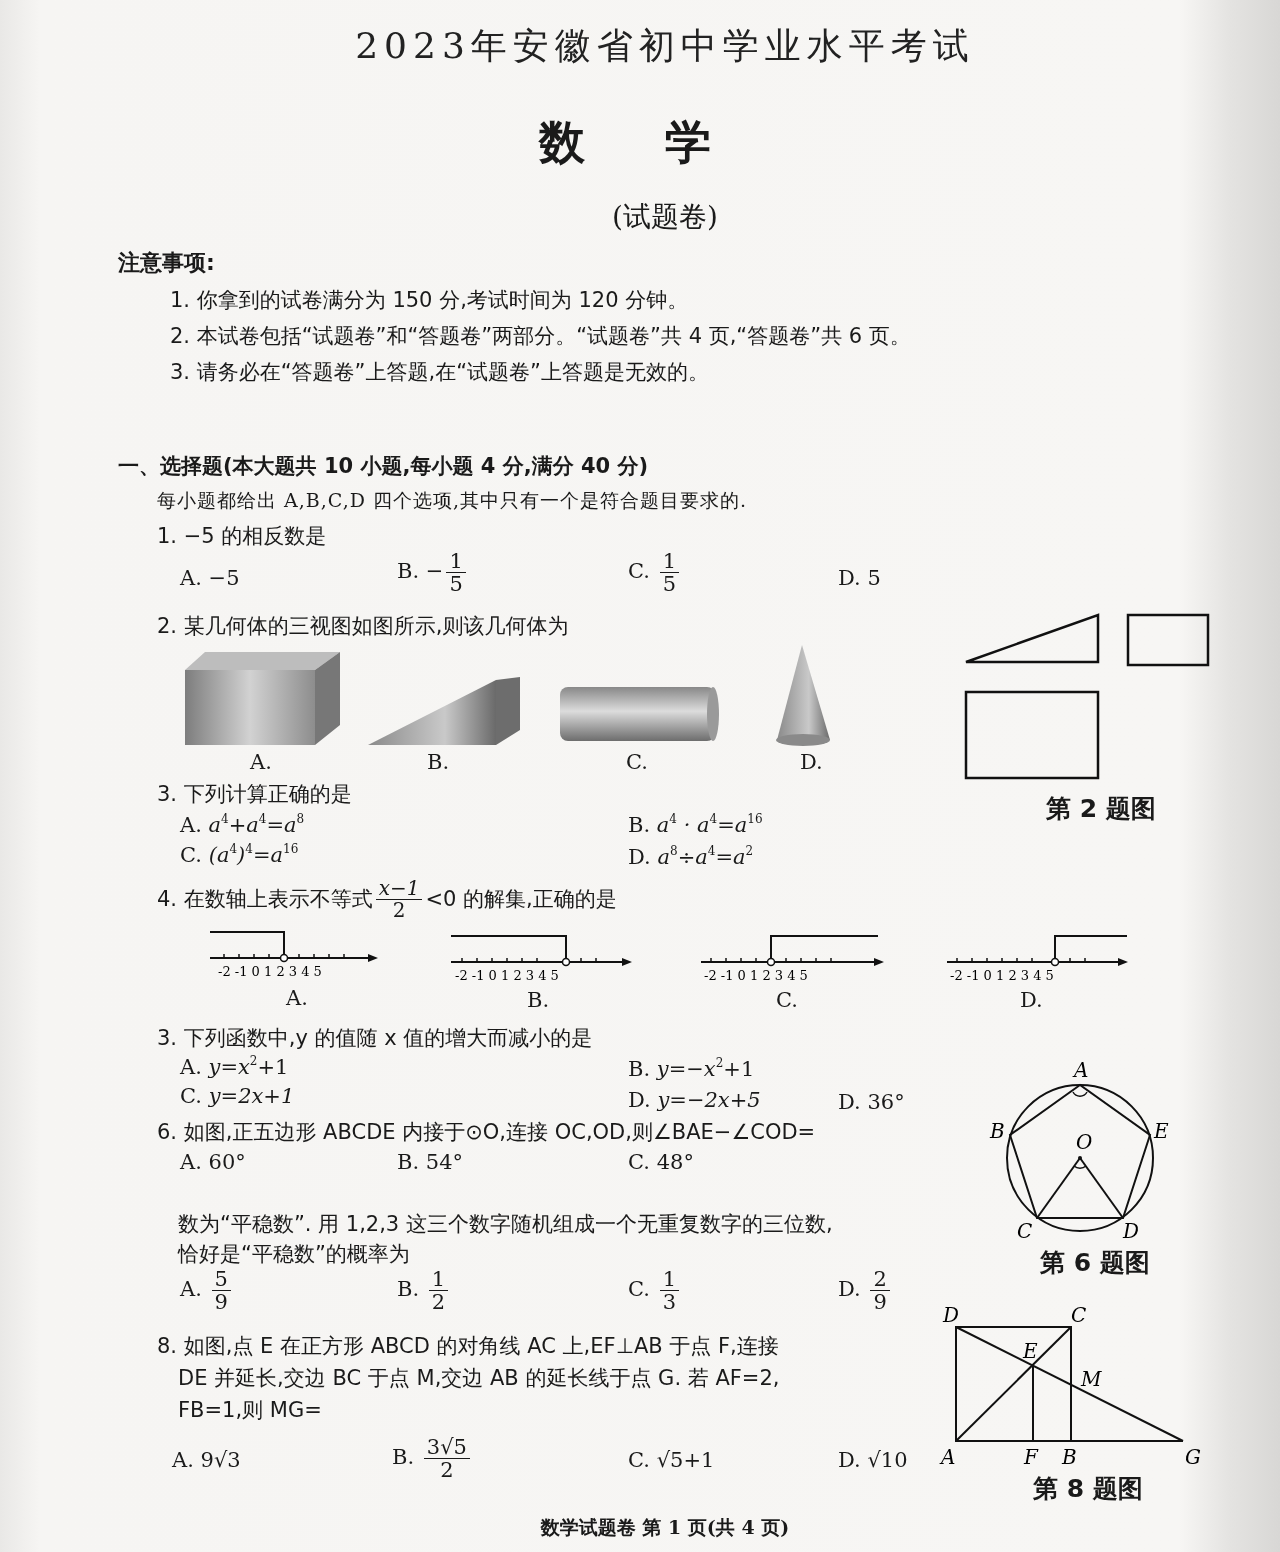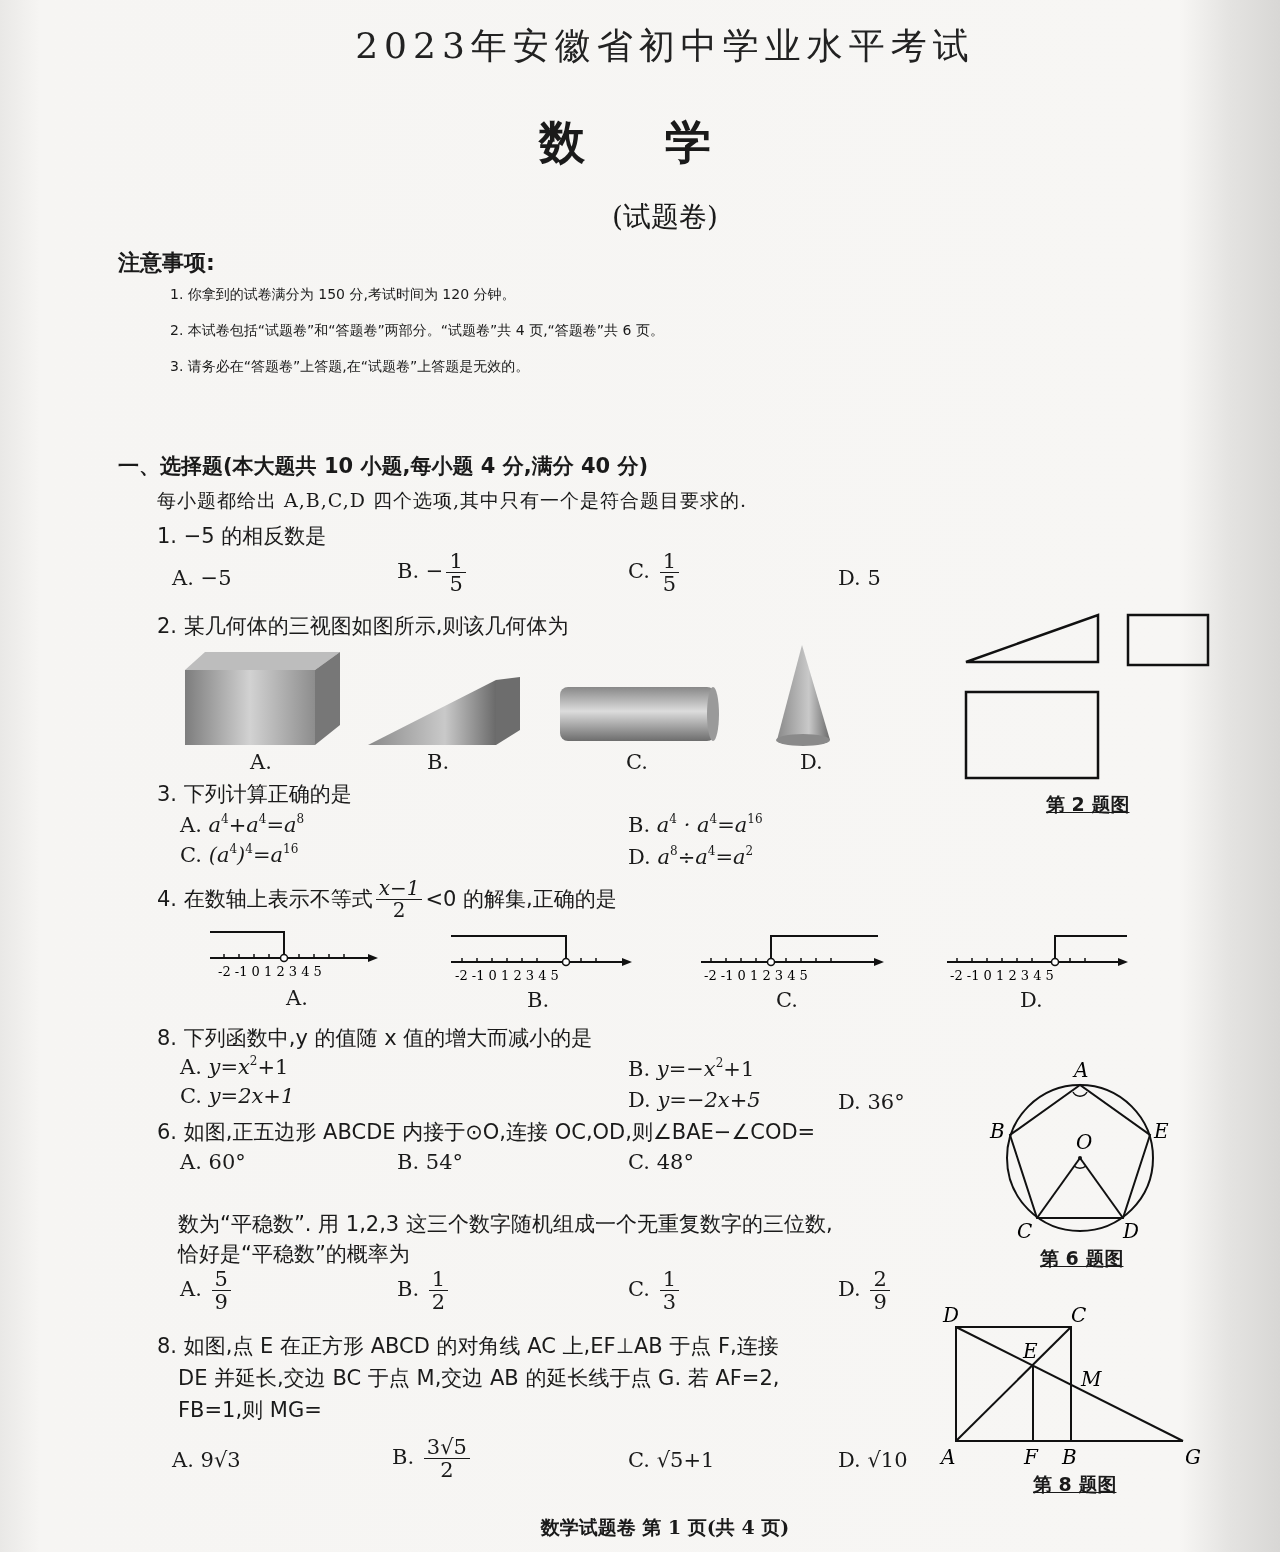--- a/index.html
+++ b/index.html
@@ -16,34 +16,34 @@
   .abs { position: absolute; white-space: nowrap; }
   .sans { font-family: "DejaVu Sans", "Liberation Sans", sans-serif; }
   .serif { font-family: "DejaVu Serif", "Liberation Serif", serif; }
   .it { font-style: italic; }
 
   .exam-title { left: 0; width: 1330px; top: 22px; text-align: center; font-size: 36px; letter-spacing: 6px; color: #222; }
   .subject-title { left: 0; width: 1330px; top: 112px; text-align: center; font-size: 46px; font-weight: bold; letter-spacing: 80px; }
   .paper-type { left: 0; width: 1330px; top: 198px; text-align: center; font-size: 28px; }
 
   .notes-heading { left: 118px; top: 248px; font-size: 22px; font-weight: bold; }
-  .note-item { left: 170px; font-size: 14px; }
+  .note-item { left: 170px; font-size: 21px; }
 
   .section-heading { left: 118px; top: 452px; font-size: 21px; font-weight: bold; }
   .section-desc { left: 157px; top: 488px; font-size: 19px; letter-spacing: 1px; }
 
   .q-stem { left: 157px; font-size: 21px; text-align: center; }
   .opt { font-size: 21px; }
 
   .frac { display: inline-flex; flex-direction: column; align-items: center; vertical-align: middle; line-height: 1.05; margin: 0 3px; }
   .frac .num { border-bottom: 1.5px solid #1a1a1a; padding: 0 3px; }
   .frac .den { padding: 0 3px; }
   sup { font-size: 12px; vertical-align: 9px; }
 
-  .fig-label { font-size: 19px; font-weight: bold; text-decoration: underline; }
+  .fig-label { font-size: 25px; font-weight: bold; }
   .fig-letter { font-size: 21px; }
 
   .footer { left: 0; width: 1330px; top: 1515px; text-align: center; font-size: 19px; font-weight: bold; }
 
   svg text { font-family: "DejaVu Serif", "Liberation Serif", serif; }
 </style>
 </head>
 <body>
 
 <div class="page">
@@ -54,21 +54,21 @@
 
   <div class="abs notes-heading sans">注意事项:</div>
   <div class="abs note-item sans" style="top:286px">1. 你拿到的试卷满分为 150 分,考试时间为 120 分钟。</div>
   <div class="abs note-item sans" style="top:322px">2. 本试卷包括“试题卷”和“答题卷”两部分。“试题卷”共 4 页,“答题卷”共 6 页。</div>
   <div class="abs note-item sans" style="top:358px">3. 请务必在“答题卷”上答题,在“试题卷”上答题是无效的。</div>
 
   <div class="abs section-heading sans">一、选择题(本大题共 10 小题,每小题 4 分,满分 40 分)</div>
   <div class="abs section-desc serif">每小题都给出 A,B,C,D 四个选项,其中只有一个是符合题目要求的.</div>
 
   <div class="abs q-stem sans" style="top:522px">1. −5 的相反数是</div>
-  <div class="abs opt" style="left:172px;top:566px">
+  <div class="abs opt" style="left:180px;top:566px">
     <span>A.</span>
     <span>−5</span>
   </div>
   <div class="abs opt" style="left:397px;top:550px">
     <span>B.</span>
     <span>−</span><span class="frac">
         <span class="num">1</span>
         <span class="den">5</span>
       </span>
   </div>
@@ -231,21 +231,21 @@
         <line x1="75" y1="28" x2="75" y2="32"></line>
         <line x1="90" y1="28" x2="90" y2="32"></line>
         <line x1="128" y1="28" x2="128" y2="32"></line>
         <line x1="143" y1="28" x2="143" y2="32"></line>
       </g>
     <circle cx="113" cy="32" r="3.5" fill="#fff" stroke="#111" stroke-width="1.5"></circle>
     <text x="8" y="50" font-size="13">-2 -1 0 1 2 3 4 5</text>
   </svg>
   <div class="abs fig-letter" style="left:1020px;top:988px">D.</div>
 
-  <div class="abs q-stem sans" style="top:1024px">8. 下列函数中,y 的值随 x 值的增大而减小的是</div>
+  <div class="abs q-stem sans" style="top:1024px">3. 下列函数中,y 的值随 x 值的增大而减小的是</div>
   <div class="abs opt" style="left:180px;top:1054px">
     <span>A.</span>
     <span class="it">y=x</span><sup>2</sup><span>+1</span>
   </div>
   <div class="abs opt" style="left:628px;top:1056px">
     <span>B.</span>
     <span class="it">y=−x</span><sup>2</sup><span>+1</span>
   </div>
   <div class="abs opt" style="left:180px;top:1084px">
     <span>C.</span>

